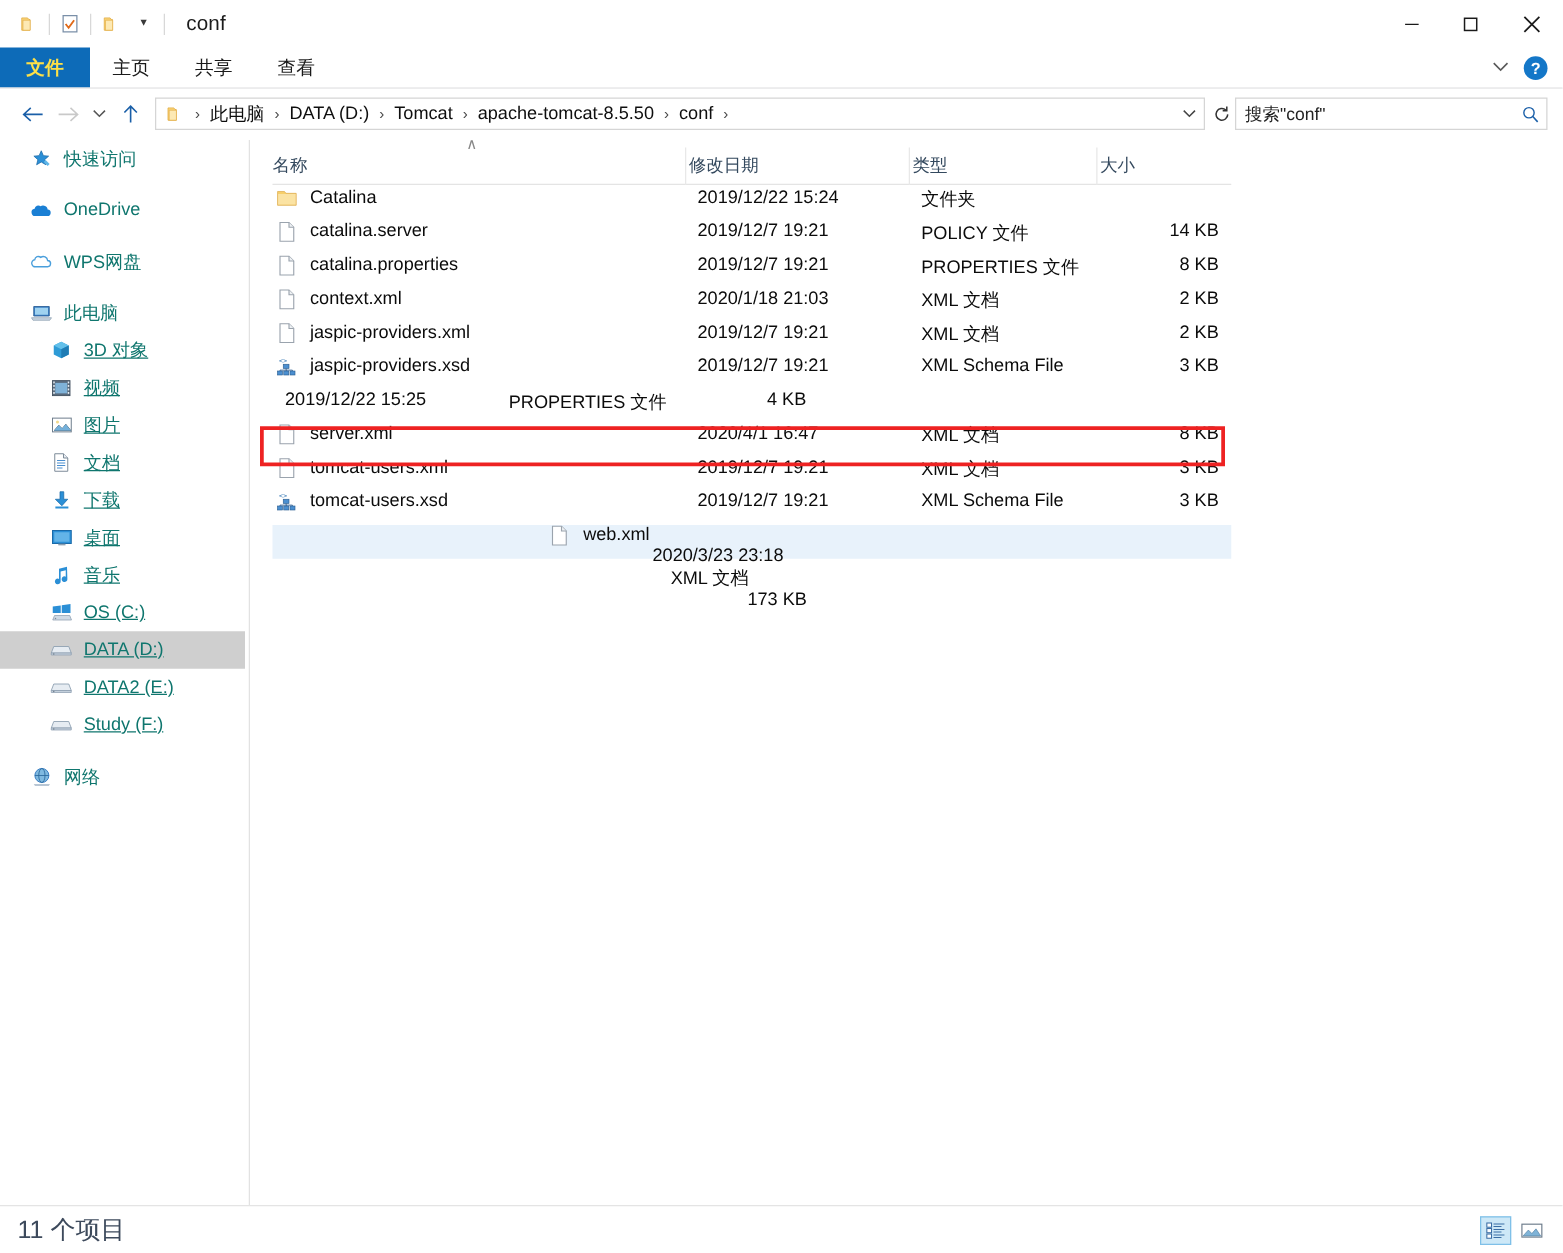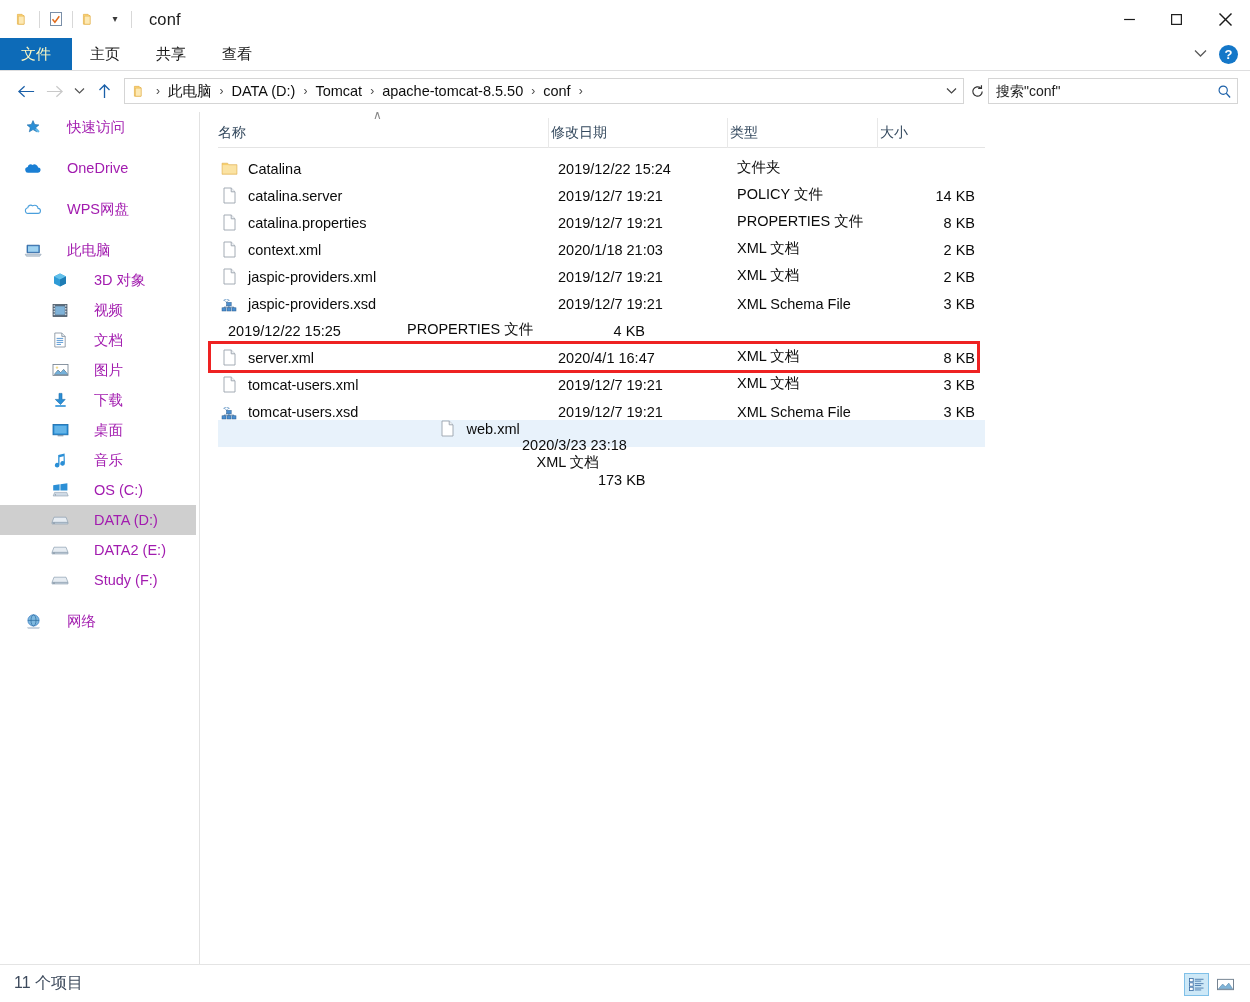--- a/index.html
+++ b/index.html
@@ -45,22 +45,22 @@
     position: absolute; left: 0; top: 38px; width: 1250px; height: 32px;
     background: #ffffff;
     display: flex; align-items: stretch;
   }
   .tab {
     display: flex; align-items: center; justify-content: center;
     font-size: 15px; color: #1a1a1a;
     padding: 0 18px; height: 32px;
   }
   .tab.file {
-    background: #0d6bb8; color: #fef9c3;
-    width: 72px; padding: 0;
+    background: #0d6bb8; color: #fde047;
+    width: 72px; padding: 0; font-weight: bold;
   }
   .ribbon-right {
     position: absolute; right: 0; top: 0; height: 32px;
     display: flex; align-items: center; gap: 6px; padding-right: 12px;
   }
   .ribbon-chev { color: #5a5a5a; font-size: 12px; padding: 0 6px; }
   .help-ico {
     width: 19px; height: 19px; border-radius: 50%;
     background: #1477c8; color: #fff;
     font-size: 13px; font-weight: bold;
@@ -124,30 +124,30 @@
   .searchbox input::placeholder { color: #222; opacity: 1; }
   .search-ico { width: 26px; display: flex; align-items: center; justify-content: center; color: #1a5fa8; }
 
   
   .sidebar {
     position: absolute; left: 0; top: 112px; width: 196px; height: 852px;
     background: #ffffff; overflow: hidden;
   }
   .side-item {
     height: 30px; display: flex; align-items: center;
-    font-size: 14.5px; color: #a21caf; white-space: nowrap; gap: 16px;
+    font-size: 14.5px; color: #0f766e; white-space: nowrap;
   }
   .side-item.sel { background: #cfcfcf; }
   .side-ico {
     width: 22px; height: 22px;
     display: flex; align-items: center; justify-content: center;
     margin-right: 7px; flex: 0 0 22px;
   }
   .lvl0 { padding-left: 22px; }
-  .lvl1 { padding-left: 49px; }
+  .lvl1 { padding-left: 38px; text-decoration: underline; }
   .side-gap { height: 11px; }
   .side-divider {
     position: absolute; left: 199px; top: 112px;
     width: 1px; height: 852px; background: #e2e2e2;
   }
 
   
   .content { position: absolute; left: 200px; top: 112px; width: 1050px; height: 852px; background: #fff; }
   .colhead {
     position: absolute; left: 18px; top: 6px; width: 767px; height: 30px;
@@ -170,41 +170,41 @@
     font-size: 12px; color: #888; line-height: 1;
   }
 
   .rowsarea { position: absolute; left: 18px; top: 38px; width: 767px; }
   .frow {
     height: 27px; display: flex; align-items: center;
     font-size: 14.5px; color: #0b0b0b;
     position: relative;
   }
   .frow.selected { background: #e8f2fb; flex-direction: column; }
-  .cell { display: flex; align-items: flex-end; height: 100%; }
+  .cell { display: flex; align-items: flex-start; height: 100%; }
   .c1 { width: 330px; padding-left: 0; }
   .c2 { width: 179px; padding-left: 10px; }
   .c3 { width: 150px; padding-left: 10px; }
   .c4 { width: 108px; padding-right: 10px; justify-content: flex-end; }
   .fico { width: 22px; flex: 0 0 22px; display: flex; align-items: center; justify-content: center; margin-right: 8px; }
 
   .redbox {
     position: absolute; left: 8px; top: 229px;
     width: 772px; height: 32px;
     border: 3px solid #ee2222;
     pointer-events: none;
   }
 
   
   .statusbar {
     position: absolute; left: 0; top: 964px; width: 1250px; height: 38px;
     background: #ffffff; border-top: 1px solid #e4e4e4;
     display: flex; align-items: center;
   }
-  .status-text { font-size: 16px; color: #3d4a5c; padding-left: 14px; }
+  .status-text { font-size: 20px; color: #3d4a5c; padding-left: 14px; }
   .viewbtns {
     position: absolute; right: 12px; top: 0; height: 38px;
     display: flex; align-items: center; gap: 4px;
   }
   .vbtn {
     width: 25px; height: 23px;
     display: flex; align-items: center; justify-content: center;
   }
   .vbtn.active { background: #cde8f7; border: 1px solid #7fc0e8; }
 </style>
@@ -406,43 +406,43 @@
             <rect x="13.2" y="5" width="1.2" height="1.5"></rect>
             <rect x="13.2" y="7.8" width="1.2" height="1.5"></rect>
             <rect x="13.2" y="10.6" width="1.2" height="1.5"></rect>
           </g>
         </svg>
       </span>
       <span>视频</span>
     </div>
     <div class="side-item lvl1">
       <span class="side-ico">
+        <svg width="17" height="14" viewBox="0 0 17 14">
+          <rect x="1" y="1.5" width="15" height="11" fill="#ffffff" stroke="#6e7d8c" stroke-width=".8"></rect>
+          <path d="M2 11.5l4-4.6 2.7 2.7 3-3.4 4.3 5.3z" fill="#6fae de"></path>
+          <path d="M2 11.5l4-4.6 2.7 2.7 3-3.4 4.3 5.3z" fill="#74b0da"></path>
+          <circle cx="5" cy="4.6" r="1.2" fill="#f2d98a"></circle>
+        </svg>
+      </span>
+      <span>图片</span>
+    </div>
+    <div class="side-item lvl1">
+      <span class="side-ico">
         <svg width="14" height="16" viewBox="0 0 14 16">
           <path d="M1.8 1h7l3.4 3.4V15H1.8z" fill="#ffffff" stroke="#7d8b99" stroke-width=".8"></path>
           <path d="M8.8 1v3.4h3.4" fill="#e8edf2" stroke="#7d8b99" stroke-width=".8"></path>
           <g stroke="#4b8fd0" stroke-width=".9">
             <line x1="3.6" y1="6.4" x2="10.2" y2="6.4"></line>
             <line x1="3.6" y1="8.4" x2="10.2" y2="8.4"></line>
             <line x1="3.6" y1="10.4" x2="10.2" y2="10.4"></line>
             <line x1="3.6" y1="12.4" x2="8" y2="12.4"></line>
           </g>
         </svg>
       </span>
       <span>文档</span>
-    </div>
-    <div class="side-item lvl1">
-      <span class="side-ico">
-        <svg width="17" height="14" viewBox="0 0 17 14">
-          <rect x="1" y="1.5" width="15" height="11" fill="#ffffff" stroke="#6e7d8c" stroke-width=".8"></rect>
-          <path d="M2 11.5l4-4.6 2.7 2.7 3-3.4 4.3 5.3z" fill="#6fae de"></path>
-          <path d="M2 11.5l4-4.6 2.7 2.7 3-3.4 4.3 5.3z" fill="#74b0da"></path>
-          <circle cx="5" cy="4.6" r="1.2" fill="#f2d98a"></circle>
-        </svg>
-      </span>
-      <span>图片</span>
     </div>
     <div class="side-item lvl1">
       <span class="side-ico">
         <svg width="15" height="16" viewBox="0 0 15 16">
           <path d="M6 1.4h3v6h3.2L7.5 12.6 2.3 7.4H6z" fill="#2b8fd6" stroke="#1a6aa8" stroke-width=".6"></path>
           <rect x="2.3" y="13.2" width="10.4" height="1.6" fill="#2b8fd6"></rect>
         </svg>
       </span>
       <span>下载</span>
     </div>

